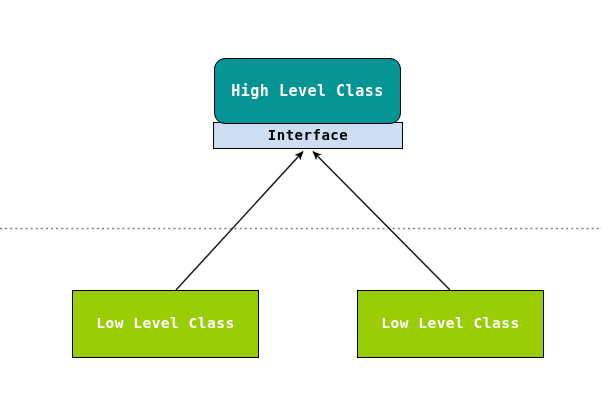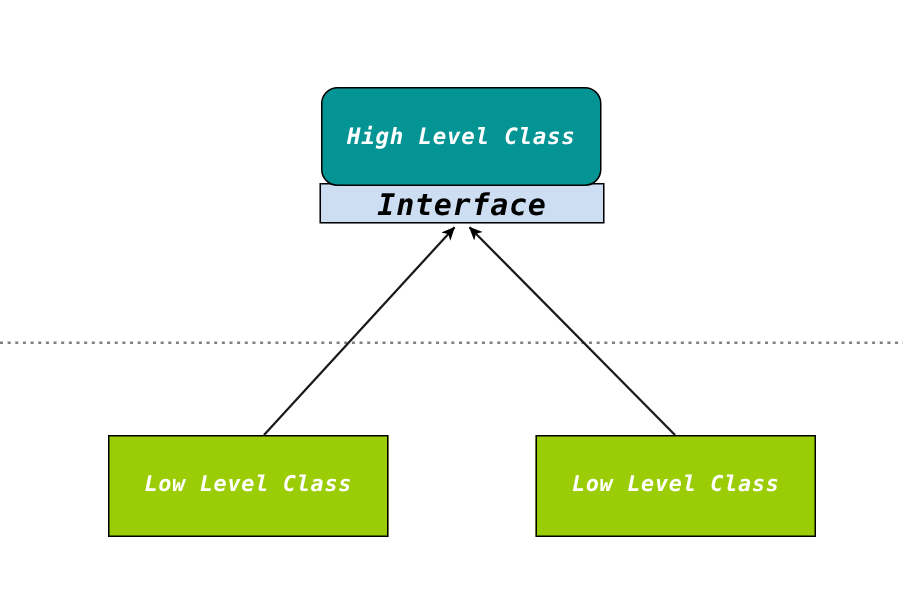--- a/index.html
+++ b/index.html
@@ -25,21 +25,20 @@
     height: 400px;
   }
   .node {
     position: absolute;
     box-sizing: border-box;
     display: flex;
     align-items: center;
     justify-content: center;
     text-align: right;
     letter-spacing: 0.5px;
-    font-style: italic;
   }
   #high-level-class {
     left: 214px;
     top: 58px;
     width: 187px;
     height: 66px;
     background: #049494;
     border: 1.5px solid #000000;
     border-radius: 11px;
     color: #ffffff;
@@ -48,21 +47,21 @@
     z-index: 3;
   }
   #interface-bar {
     left: 213px;
     top: 122px;
     width: 190px;
     height: 27px;
     background: #cdddf2;
     border: 1.2px solid #000000;
     color: #000000;
-    font-size: 20px;
+    font-size: 14px;
     font-weight: bold;
     z-index: 2;
   }
   #low-level-class-left {
     left: 72px;
     top: 290px;
     width: 187px;
     height: 68px;
     background: #9acd06;
     border: 1.8px solid #000000;

